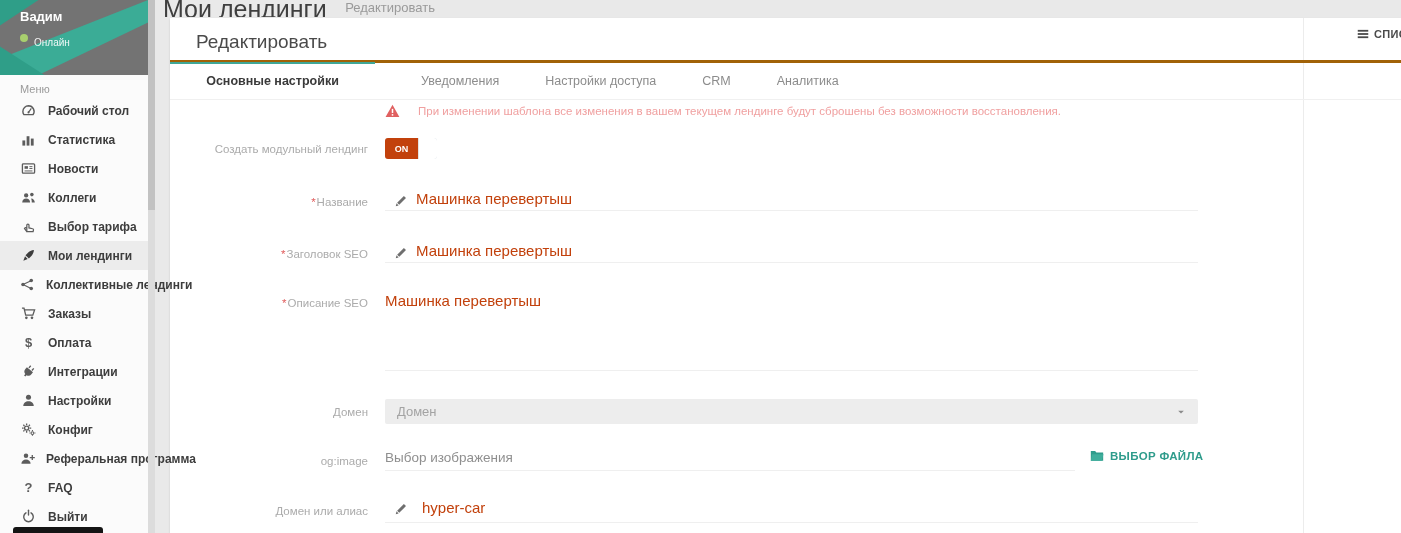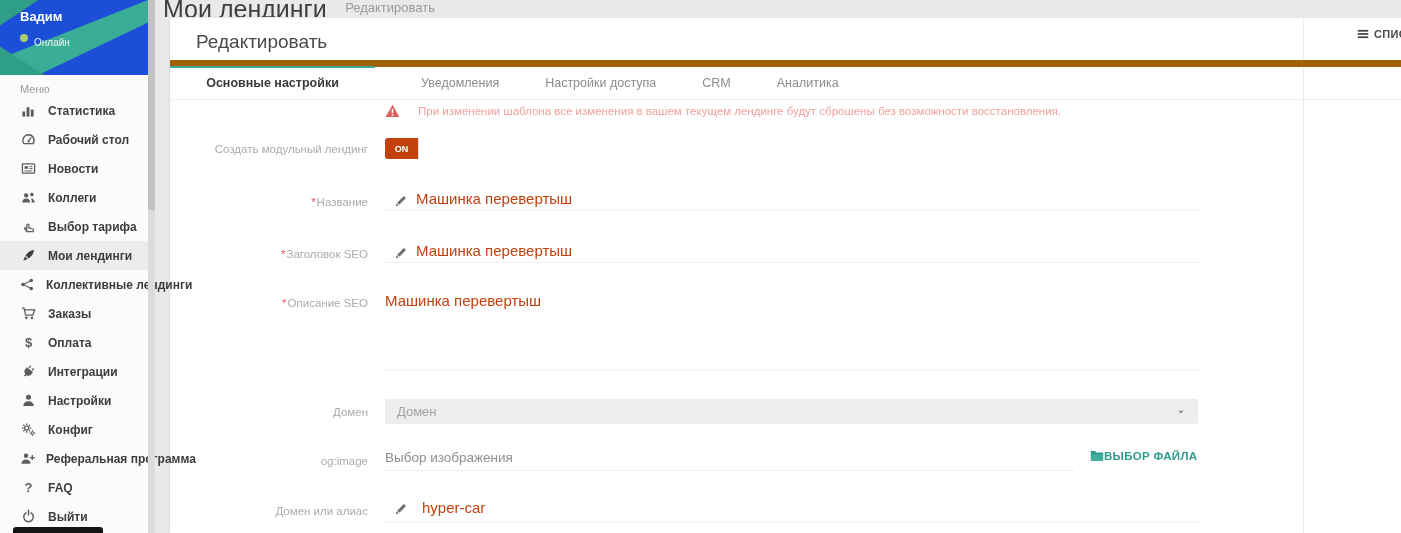--- a/index.html
+++ b/index.html
@@ -6,21 +6,21 @@
   html,body { width:1401px; height:533px; overflow:hidden;
     font-family:"Liberation Sans", sans-serif; background:#e9e9e9; }
 
   
   .sidebar { position:absolute; left:0; top:0; width:155px; height:533px;
     background:#fbfbfb; z-index:5; }
   .sidebar-scrollbar { position:absolute; right:0; top:0; width:7px; height:533px;
     background:#dcdcdc; }
   .sidebar-scrollthumb { position:absolute; right:0; top:0; width:7px; height:210px;
     background:#c2c2c2; }
-  .profile { position:relative; width:148px; height:75px; background:#1d4ed8; overflow:hidden; }
+  .profile { position:relative; width:148px; height:75px; background:#737373; overflow:hidden; }
   .profile .band1 { position:absolute; inset:0; background:#2f9e88;
     clip-path:polygon(0 0, 26% 0, 0 34%); }
   .profile .band2 { position:absolute; inset:0; background:#3bac96;
     clip-path:polygon(100% 0, 100% 30%, 26% 100%, 0 100%, 0 78%); }
   .profile .band3 { position:absolute; inset:0; background:#2f9e88;
     clip-path:polygon(0 62%, 30% 100%, 0 100%); }
   .profile-name { position:absolute; left:20px; top:9px; color:#fff;
     font-size:13px; font-weight:700; }
   .profile-status { position:absolute; left:20px; top:28px; display:flex;
     align-items:center; gap:6px; }
@@ -52,21 +52,21 @@
   .card-divider { position:absolute; left:1133px; top:0; width:1px; height:515px;
     background:#ececec; }
   .card-title { position:absolute; left:26px; top:13px; font-size:19px;
     color:#4a4a4a; font-weight:400; }
   .list-btn { position:absolute; left:1187px; top:10px; display:flex; align-items:center;
     gap:5px; cursor:pointer; }
   .list-btn svg { width:12px; height:12px; }
   .list-btn .t { font-size:11px; font-weight:700; color:#4a4a4a; letter-spacing:.3px; }
 
   .tabs { position:absolute; left:0; top:42px; width:1231px; height:40px;
-    border-top:7px solid #a16207; border-bottom:1px solid #f0f0f0;
+    border-top:3px solid #a16207; border-bottom:1px solid #f0f0f0;
     display:flex; align-items:center; }
   .tab-accent { position:absolute; left:0; top:-1px; width:205px; height:2px;
     background:#3fa796; }
   .tab { font-size:12.5px; color:#8c8c8c; cursor:pointer; white-space:nowrap; }
   .tab.first { width:205px; text-align:center; }
   .tab.active { color:#3a3a3a; font-weight:700; }
   .tab + .tab { margin-left:46px; }
 
   .warning { position:absolute; left:215px; top:86px; display:flex;
     align-items:center; gap:18px; }
@@ -91,21 +91,21 @@
 
   .select { position:absolute; left:215px; top:381px; width:813px; height:25px;
     background:#ededed; border-radius:2px; display:flex; align-items:center;
     padding:0 12px; cursor:pointer; }
   .select .ph { font-size:13px; color:#a3a3a3; flex:1; }
   .select svg { width:10px; height:10px; }
 
   .muted { color:#8f8f8f; font-size:13.5px; }
 
   .file-btn { position:absolute; left:920px; top:432px; display:flex;
-    align-items:center; cursor:pointer; }
+    align-items:center; gap:6px; cursor:pointer; }
   .file-btn svg { width:14px; height:12px; }
   .file-btn .t { font-size:11.5px; font-weight:700; color:#2f9c8c; letter-spacing:.3px; }
 </style>
 </head>
 <body>
 
 <div class="sidebar">
   <div class="profile">
     <div class="band1"></div>
     <div class="band2"></div>
@@ -114,37 +114,37 @@
     <div class="profile-status">
       <span class="status-dot"></span>
       <span class="status-text">Онлайн</span>
     </div>
   </div>
   <div class="menu-label">Меню</div>
 
   <div class="menu">
     <div class="mi">
       <span class="ic">
+          <svg viewBox="0 0 16 16">
+            <path d="M8 3a6 6 0 0 0-6 6c0 1.3.4 2.5 1.1 3.4h9.8A6 6 0 0 0 8 3z" fill="none" stroke="#5c5c5c" stroke-width="1.5"></path>
+            <path d="M8 10 L11 5.8" stroke="#5c5c5c" stroke-width="1.3"></path>
+            <circle cx="8" cy="10" r="1.1" fill="#5c5c5c"></circle>
+          </svg>
+        </span>
+      <span class="lbl">Рабочий стол</span>
+    </div>
+    <div class="mi">
+      <span class="ic">
           <svg viewBox="0 0 16 16" fill="#5c5c5c">
             <rect x="1.5" y="9" width="3" height="5.5"></rect>
             <rect x="6" y="4.5" width="3" height="10"></rect>
             <rect x="10.5" y="7" width="3" height="7.5"></rect>
           </svg>
         </span>
       <span class="lbl">Статистика</span>
-    </div>
-    <div class="mi">
-      <span class="ic">
-          <svg viewBox="0 0 16 16">
-            <path d="M8 3a6 6 0 0 0-6 6c0 1.3.4 2.5 1.1 3.4h9.8A6 6 0 0 0 8 3z" fill="none" stroke="#5c5c5c" stroke-width="1.5"></path>
-            <path d="M8 10 L11 5.8" stroke="#5c5c5c" stroke-width="1.3"></path>
-            <circle cx="8" cy="10" r="1.1" fill="#5c5c5c"></circle>
-          </svg>
-        </span>
-      <span class="lbl">Рабочий стол</span>
     </div>
     <div class="mi">
       <span class="ic">
           <svg viewBox="0 0 16 16">
             <rect x="1.5" y="3" width="13" height="10" rx="1" fill="none" stroke="#5c5c5c" stroke-width="1.4"></rect>
             <rect x="3.8" y="5.5" width="3.6" height="2.8" fill="#5c5c5c"></rect>
             <path d="M9 6h3.2M9 8h3.2M3.8 10.6h8.4" stroke="#5c5c5c" stroke-width="1"></path>
           </svg>
         </span>
       <span class="lbl">Новости</span>

